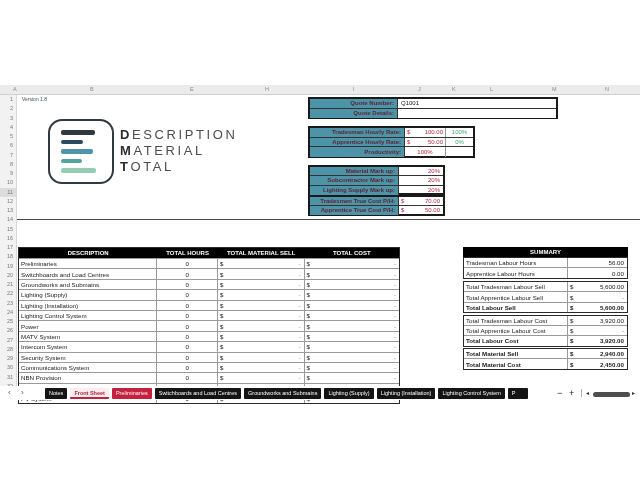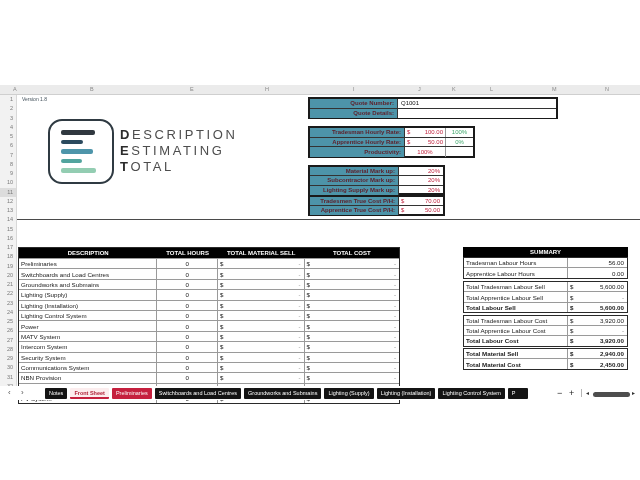--- a/index.html
+++ b/index.html
@@ -166,21 +166,21 @@
 
   <div class="logo-box" id="logoBox">
       <div class="logo-bar" style="top: 9px; width: 34px; background: rgb(48, 56, 63);"></div>
       <div class="logo-bar" style="top: 18.6px; width: 22px; background: rgb(43, 74, 94);"></div>
       <div class="logo-bar" style="top: 28.2px; width: 32px; background: rgb(78, 149, 170);"></div>
       <div class="logo-bar" style="top: 37.8px; width: 21px; background: rgb(82, 164, 158);"></div>
       <div class="logo-bar" style="top: 47.4px; width: 35px; background: rgb(147, 205, 178);"></div>
     </div>
   <div class="logo-text">
     <div class="logo-line">DESCRIPTION</div>
-    <div class="logo-line">ESTIMATING</div>
+    <div class="logo-line">MATERIAL</div>
     <div class="logo-line">TOTAL</div>
   </div>
 
   <div class="tbox quote-box">
     <div class="trow">
       <div class="tlabel">Quote Number:</div>
       <div class="tval">Q1001</div>
     </div>
     <div class="trow">
       <div class="tlabel">Quote Details:</div>

